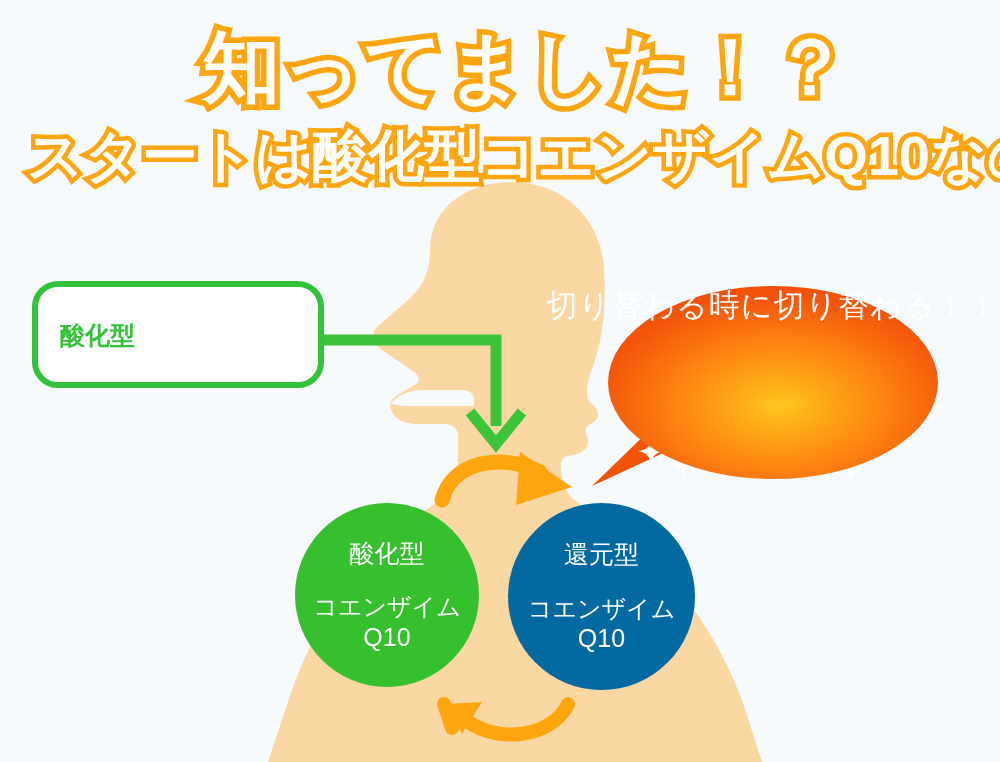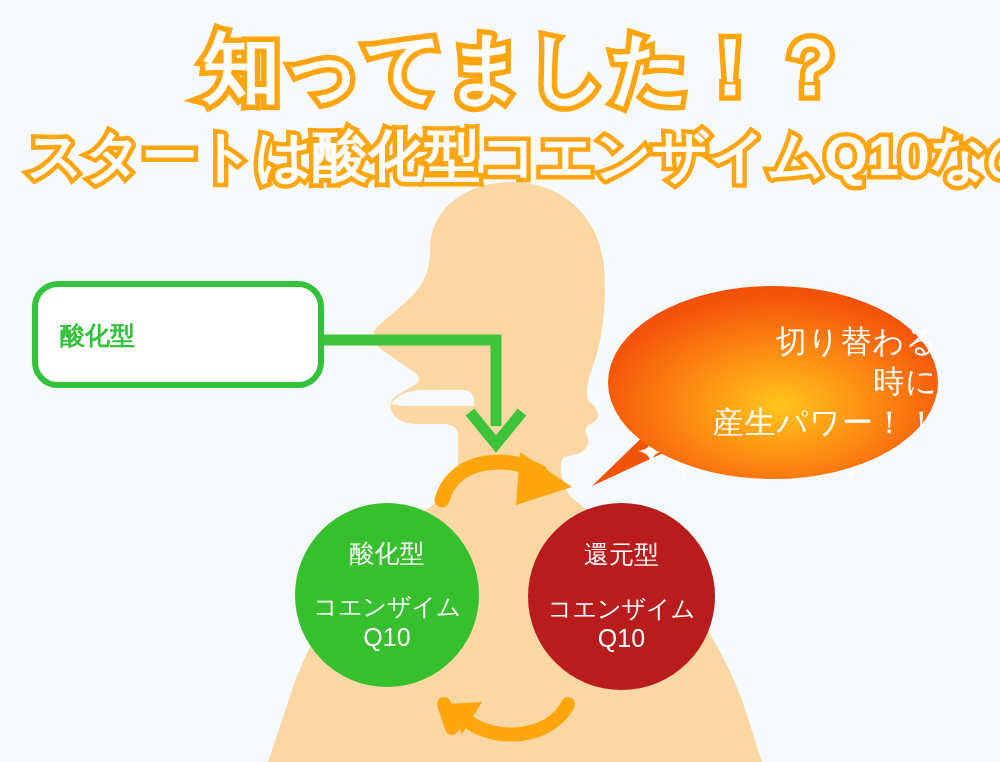--- a/index.html
+++ b/index.html
@@ -93,22 +93,22 @@
     width: 330px;
     height: 193px;
     border-radius: 50%;
     background: radial-gradient(ellipse 70% 72% at 52% 62%,
                 #ffc61e 0%,
                 #ffa516 22%,
                 #fb7a10 52%,
                 #f4550a 78%,
                 #f04706 100%);
     display: flex;
-    flex-direction: column;
-    align-items: flex-end;
+    flex-direction: row;
+    align-items: flex-start;
     justify-content: center;
   }
   .bubble-line {
     color: #ffffff;
     font-size: 31px;
     font-weight: 400;
     line-height: 1.30;
     letter-spacing: 1px;
     white-space: nowrap;
     text-align: center;
@@ -124,25 +124,25 @@
     justify-content: center;
   }
   .disc-green {
     left: 295px;
     top: 503px;
     width: 184px;
     height: 184px;
     background: #36c02e;
   }
   .disc-orange {
-    left: 528px;
+    left: 508px;
     top: 503px;
     width: 187px;
     height: 187px;
-    background: #b91c1c;
+    background: #0369a1;
     text-align: right;
   }
   .disc-line {
     color: #ffffff;
     font-size: 25px;
     line-height: 1.22;
     font-weight: 400;
     letter-spacing: 0px;
     white-space: nowrap;
   }
@@ -253,21 +253,21 @@
     <div class="headline-sub">スタートは酸化型コエンザイムQ10なのを！</div>
   </div>
 
   <div class="green-box">
     <div class="green-box-line">酸化型</div>
   </div>
 
   <div class="bubble">
     <div class="bubble-line">切り替わる</div>
     <div class="bubble-line">時に</div>
-    <div class="bubble-line">産生パワー！！</div>
+    <div class="bubble-line">切り替わる！！</div>
   </div>
 
   <div class="disc disc-green">
     <div class="disc-line">酸化型</div>
     <div class="disc-line small">コエンザイム</div>
     <div class="disc-line">Q10</div>
   </div>
 
   <div class="disc disc-orange">
     <div class="disc-line">還元型</div>

